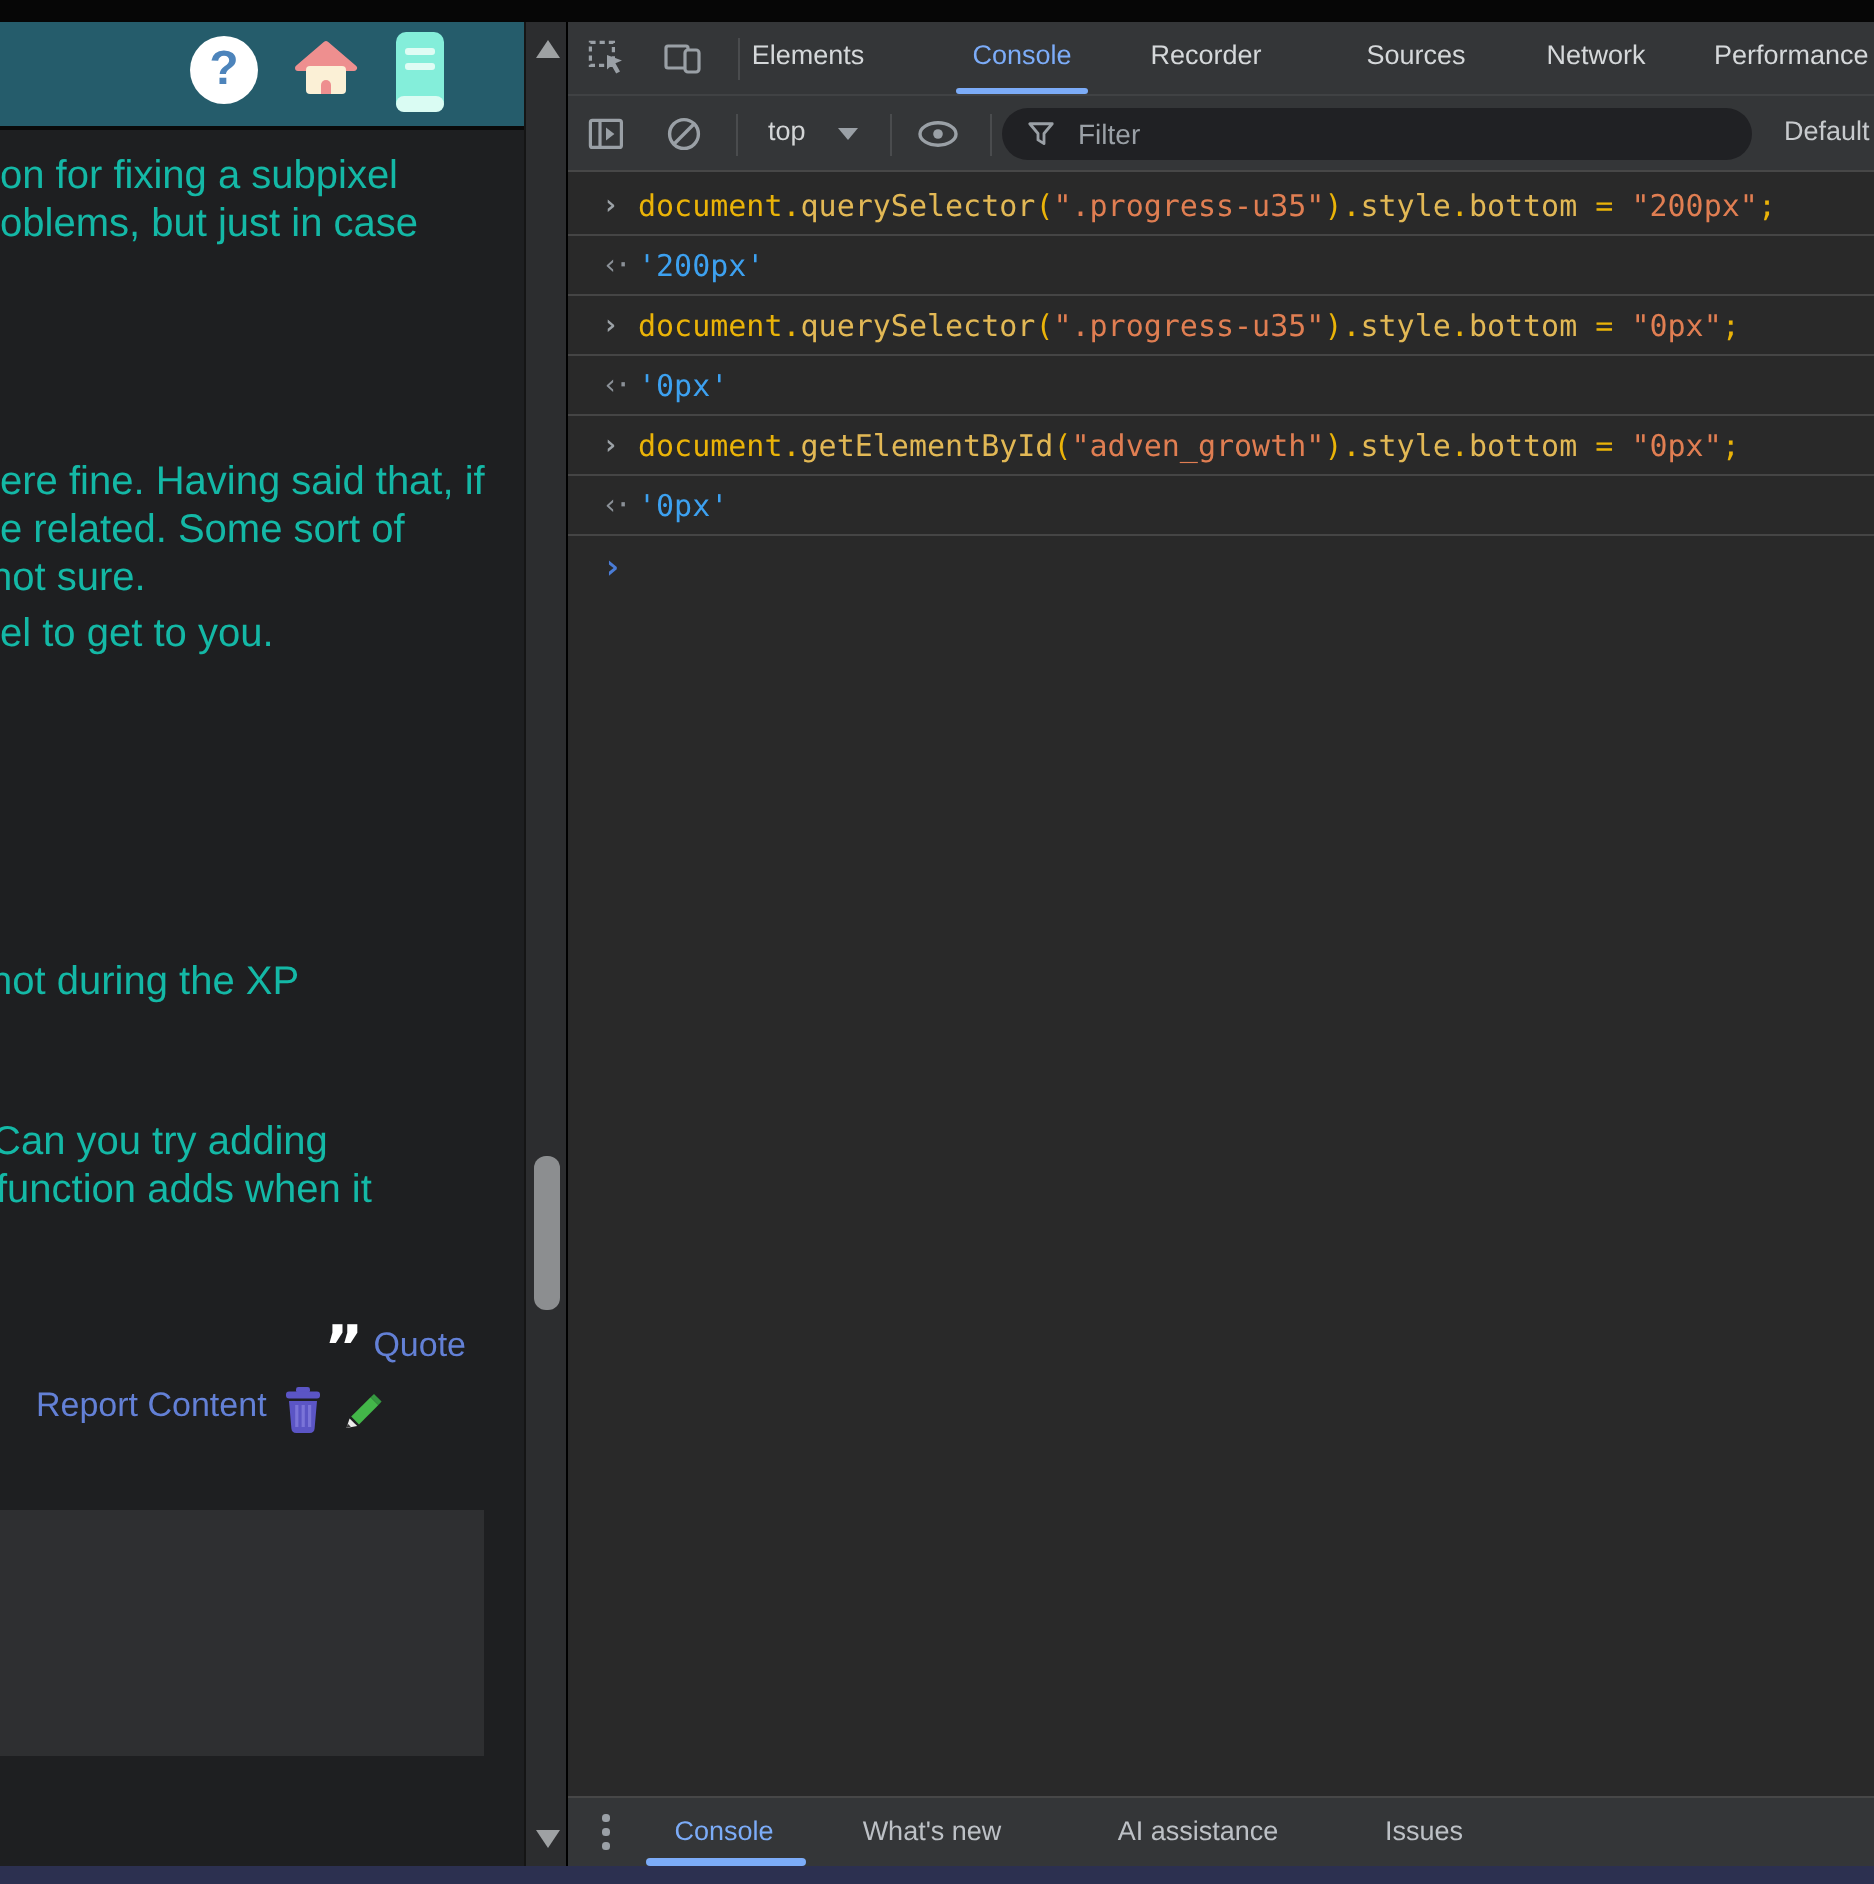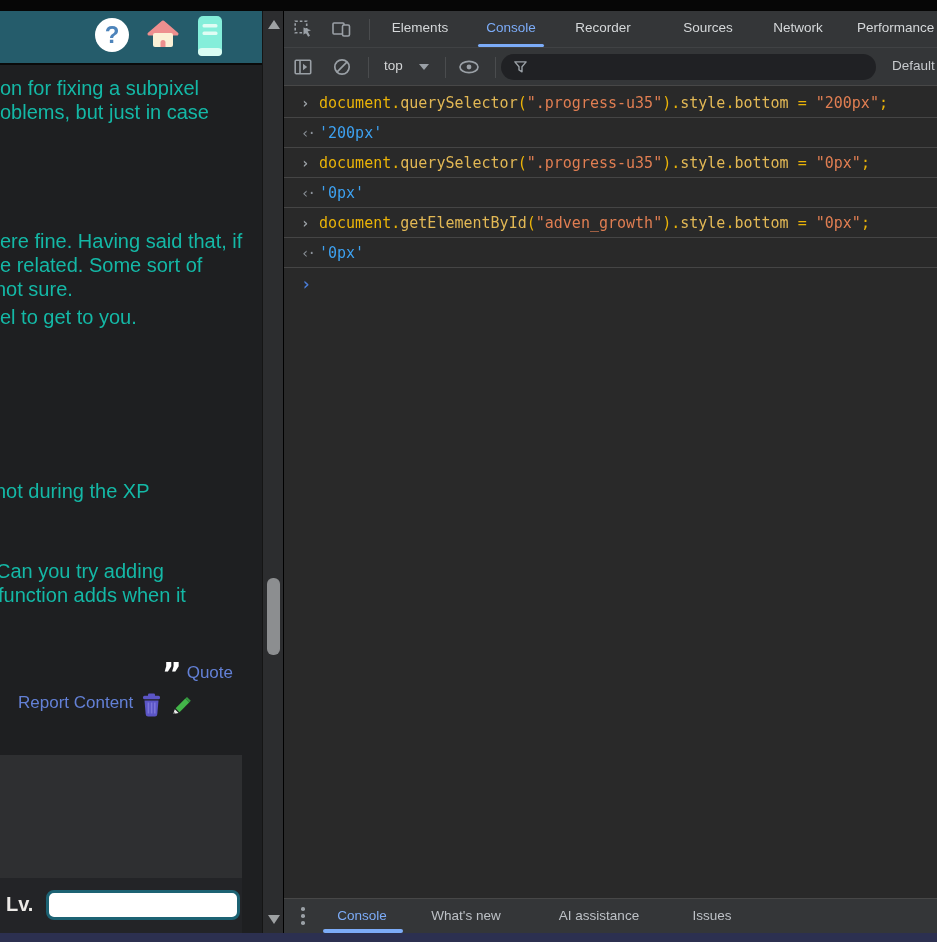--- a/index.html
+++ b/index.html
@@ -129,24 +129,20 @@
     </svg>
     <svg width="24" height="24" viewBox="0 0 24 24">
       <path d="M3.2 21 L4.8 16.2 L8.6 20 Z" fill="#ececec"></path>
       <path d="M3.2 21 L3.9 18.9 L5.4 20.4 Z" fill="#3a3a3a"></path>
       <path d="M5.6 15.3 L15.3 5.6 L19.2 9.5 L9.5 19.2 Z" fill="#43b649"></path>
       <path d="M15.3 5.6 L17 4 L20.8 7.8 L19.2 9.5 Z" fill="#359840"></path>
     </svg>
   </div>
 
   <div class="abs quoted-panel"></div>
-  <div class="abs lv-strip">
-    <span class="lv-label">Lv.</span>
-    <input class="lv-input" type="text" value="" style="">
-  </div>
 
   <div class="abs pg-scroll">
     <div class="tri-up"></div>
     <div class="pg-thumb"></div>
     <div class="tri-down"></div>
   </div>
 
   <div class="abs devtools">
 
     <div class="dt-tabbar">
@@ -156,21 +152,21 @@
           <path d="M10.5 8.5 L18 11.2 L14.7 12.6 L17 16.8 L15.1 17.8 L12.8 13.7 L10.5 15.8 Z" fill="#9aa0a6"></path>
         </svg>
       </div>
       <div class="icon-btn" style="left:46px;top:7px;">
         <svg width="21" height="20" viewBox="0 0 21 20">
           <rect x="2" y="4" width="11" height="11" rx="1" fill="none" stroke="#9aa0a6" stroke-width="1.6"></rect>
           <rect x="11.5" y="6" width="7" height="11" rx="1.5" fill="#343638" stroke="#9aa0a6" stroke-width="1.6"></rect>
         </svg>
       </div>
       <div class="vdiv" style="left:85px;"></div>
-      <div class="dt-tab" style="left:136px;">Elements</div>
+      <div class="dt-tab" style="left:120px;">Elements</div>
       <div class="dt-tab active" style="left:227px;">Console</div>
       <div class="dt-tab" style="left:319px;">Recorder</div>
       <div class="dt-tab" style="left:424px;">Sources</div>
       <div class="dt-tab" style="left:514px;">Network</div>
       <div class="dt-tab noshift" style="left:573px;">Performance</div>
       <div class="tab-underline"></div>
     </div>
 
     <div class="dt-toolbar">
       <div class="icon-btn" style="left:8px;top:8px;">
@@ -194,20 +190,21 @@
         <svg width="24" height="20" viewBox="0 0 24 20">
           <ellipse cx="12" cy="10" rx="9" ry="5.6" fill="none" stroke="#9aa0a6" stroke-width="1.7"></ellipse>
           <circle cx="12" cy="10" r="2.4" fill="#9aa0a6"></circle>
         </svg>
       </div>
       <div class="vdiv" style="left:211px;top:9px;"></div>
       <div class="filter-pill">
         <svg width="15" height="15" viewBox="0 0 16 16">
           <path d="M2 2 H14 L9.6 7.2 V12.6 L6.4 10.6 V7.2 Z" fill="none" stroke="#9aa0a6" stroke-width="1.5" stroke-linejoin="round"></path>
         </svg>
+        <input class="filter-input" type="text" placeholder="Filter" style="">
       </div>
       <div class="levels">Default levels</div>
     </div>
 
     <div class="dt-console">
       <div class="crows">
         <div class="crow">
           <span class="gut in"></span>
           <span class="code"><span class="tp">document.</span><span class="tf">querySelector</span><span class="tp">(</span><span class="ts">".progress-u35"</span><span class="tp">).</span><span class="tf">style</span><span class="tp">.</span><span class="tf">bottom</span><span class="tp"> = </span><span class="ts">"200px"</span><span class="tp">;</span></span>
         </div>

